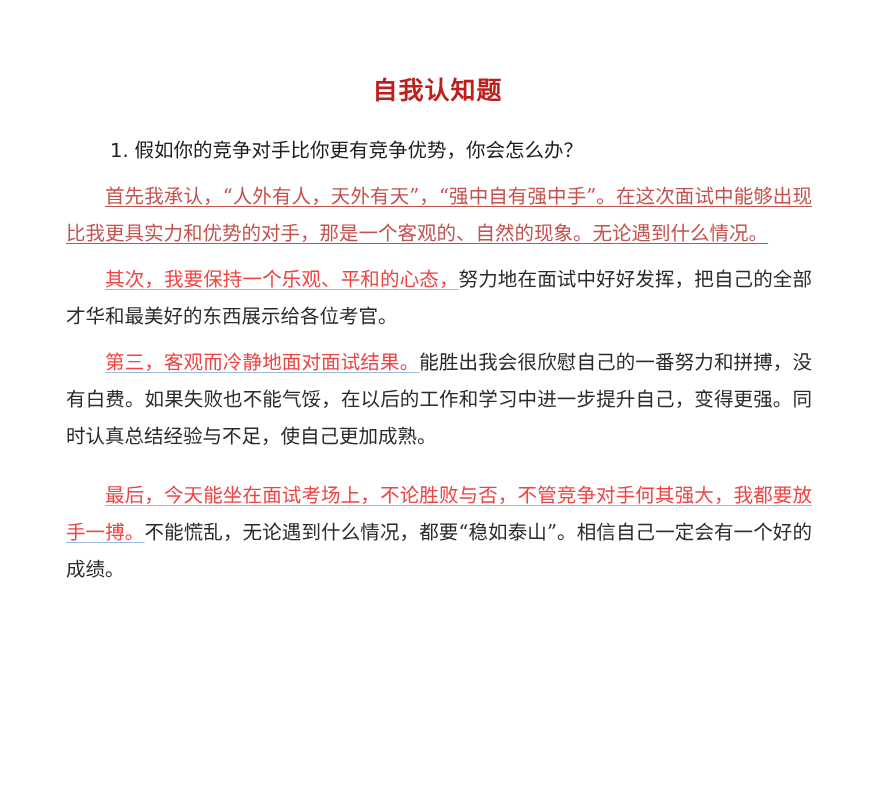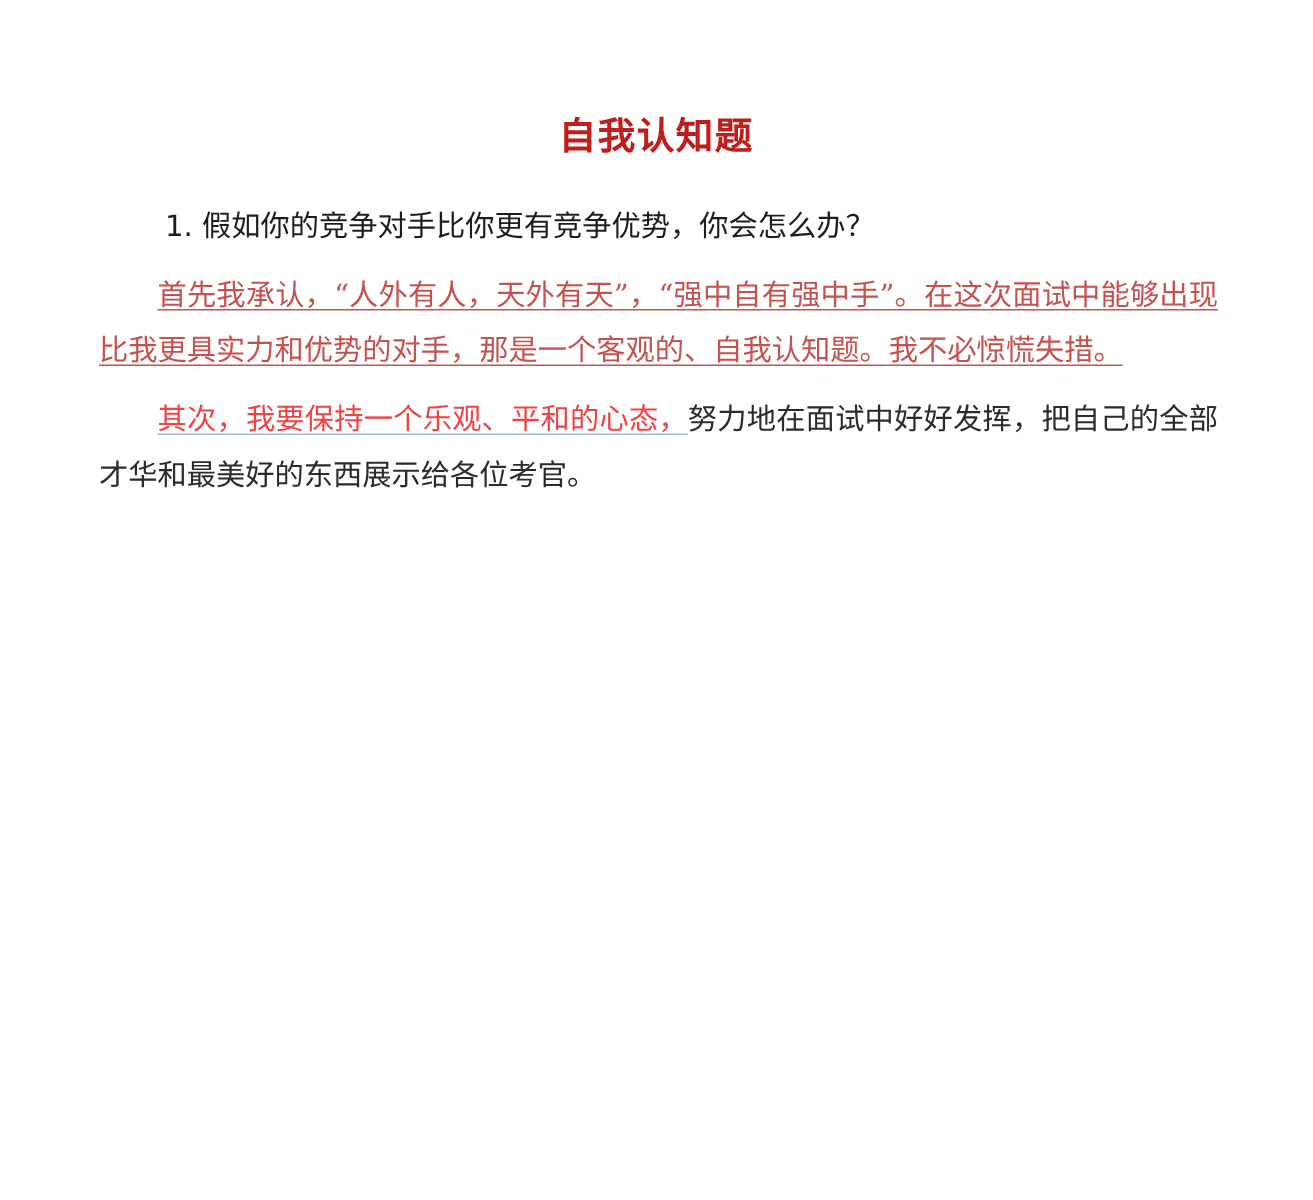--- a/index.html
+++ b/index.html
@@ -117,24 +117,30 @@
 
   <div class="doc-title">自我认知题</div>
 
   <div class="question-line">
     <span class="question-num">1.</span><span>假如你的竞争对手比你更有竞争优势，你会怎么办？</span>
   </div>
 
   <div class="body-block">
 
     <p class="para">
-      <span class="hl-red">首先我承认，“人外有人，天外有天”，“强中自有强中手”。在这次面试中能够出现比我更具实力和优势的对手，那是一个客观的、自我认知题。我不必惊慌失措。</span>
+      <span class="hl-red">首先我承认，“人外有人，天外有天”，“强中自有强中手”。在这次面试中能够出现比我更具实力和优势的对手，那是一个客观的、自然的现象。无论遇到什么情况。</span>
     </p>
 
     <p class="para">
       <span class="hl-blue">其次，我要保持一个乐观、平和的心态，</span><span class="plain">努力地在面试中好好发挥，把自己的全部才华和最美好的东西展示给各位考官。</span>
     </p>
 
+    <p class="para">
+      <span class="hl-blue">第三，客观而冷静地面对面试结果。</span><span class="plain">能胜出我会很欣慰自己的一番努力和拼搏，没有白费。如果失败也不能气馁，在以后的工作和学习中进一步提升自己，变得更强。同时认真总结经验与不足，使自己更加成熟。</span>
+    </p>
 
+    <p class="para spaced-top">
+      <span class="hl-blue">最后，今天能坐在面试考场上，不论胜败与否，不管竞争对手何其强大，我都要放手一搏。</span><span class="plain">不能慌乱，无论遇到什么情况，都要“稳如泰山”。相信自己一定会有一个好的成绩。</span>
+    </p>
 
   </div>
 
 </div>
 
 </body></html>

